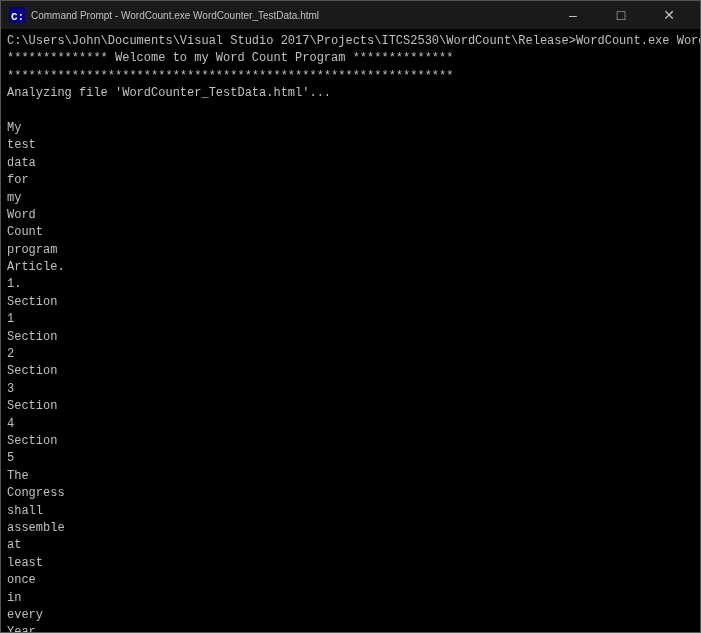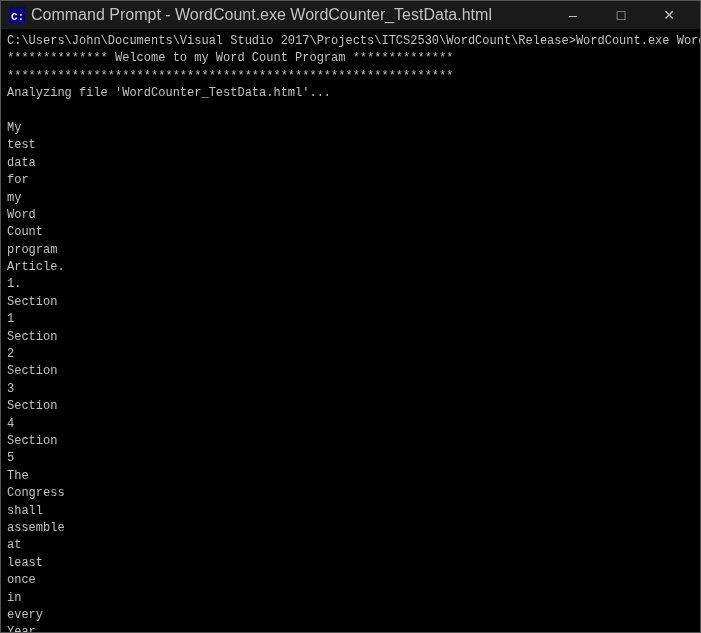--- a/index.html
+++ b/index.html
@@ -44,21 +44,21 @@
       justify-content: center;
     }
 
     .title-bar-icon svg {
       width: 16px;
       height: 16px;
     }
 
     .title-bar-text {
       color: #c0c0c0;
-      font-size: 16px;
+      font-size: 10px;
       font-family: 'Segoe UI', Arial, sans-serif;
       flex: 1;
     }
 
     .title-bar-controls {
       display: flex;
       gap: 2px;
     }
 
     .title-bar-btn {

